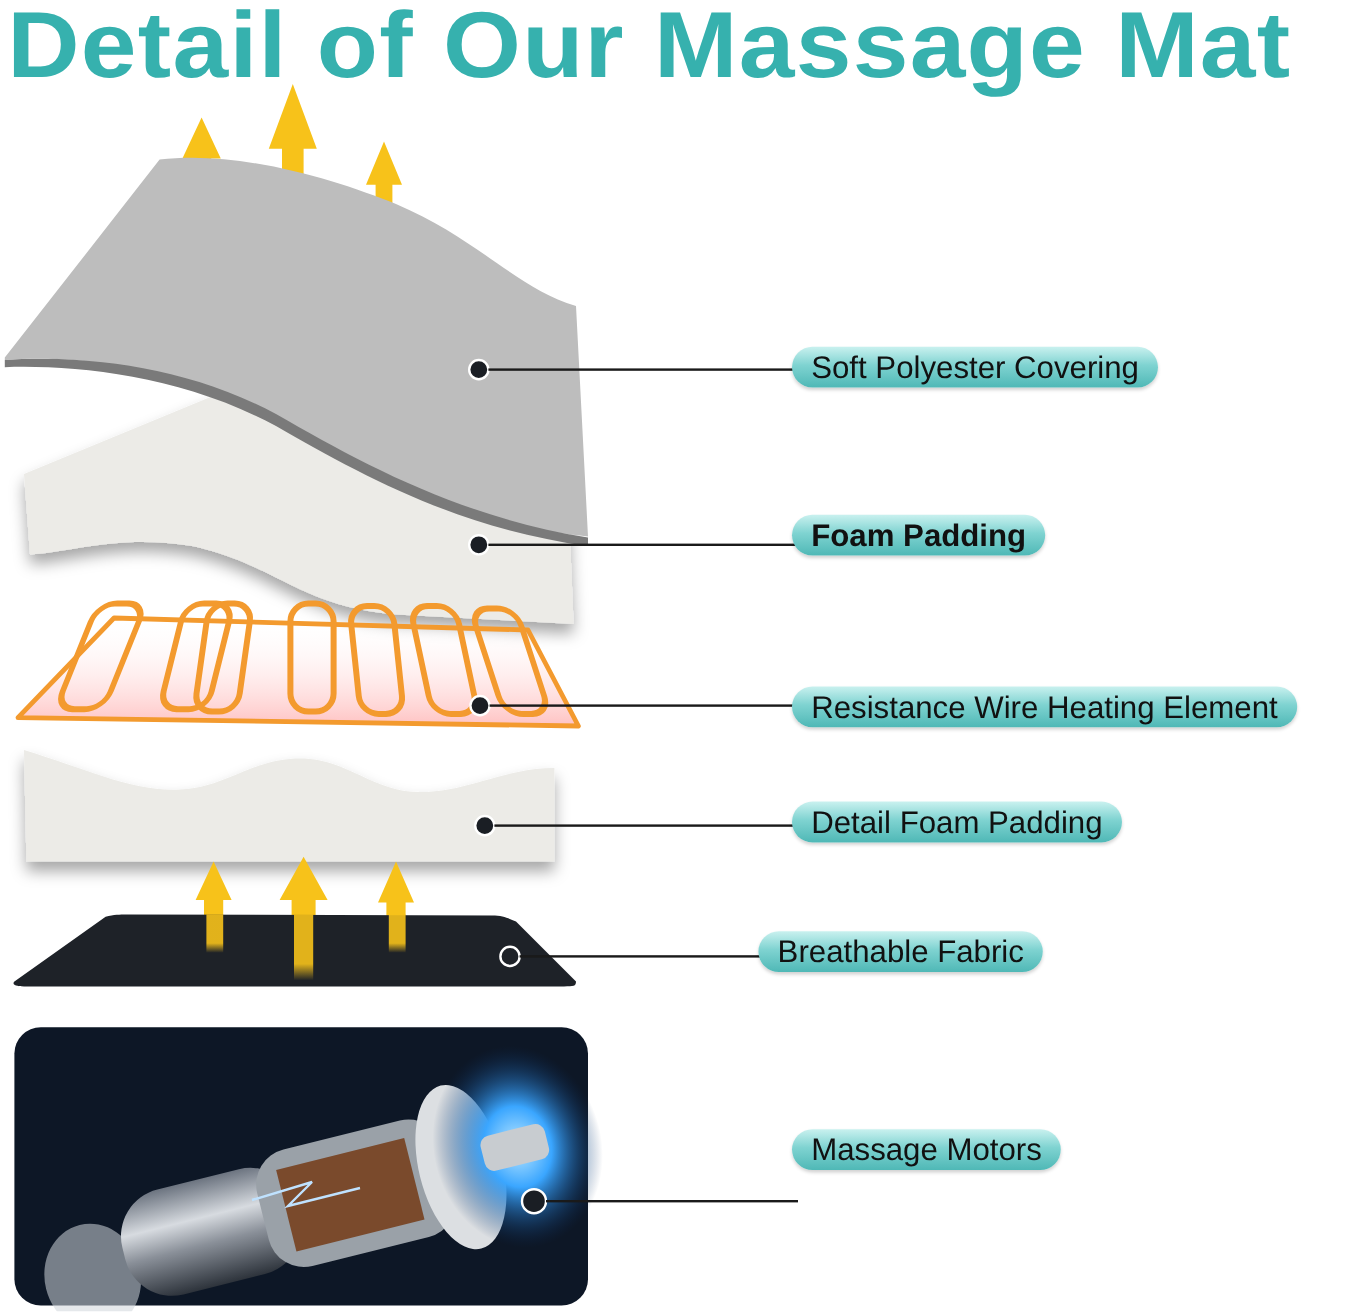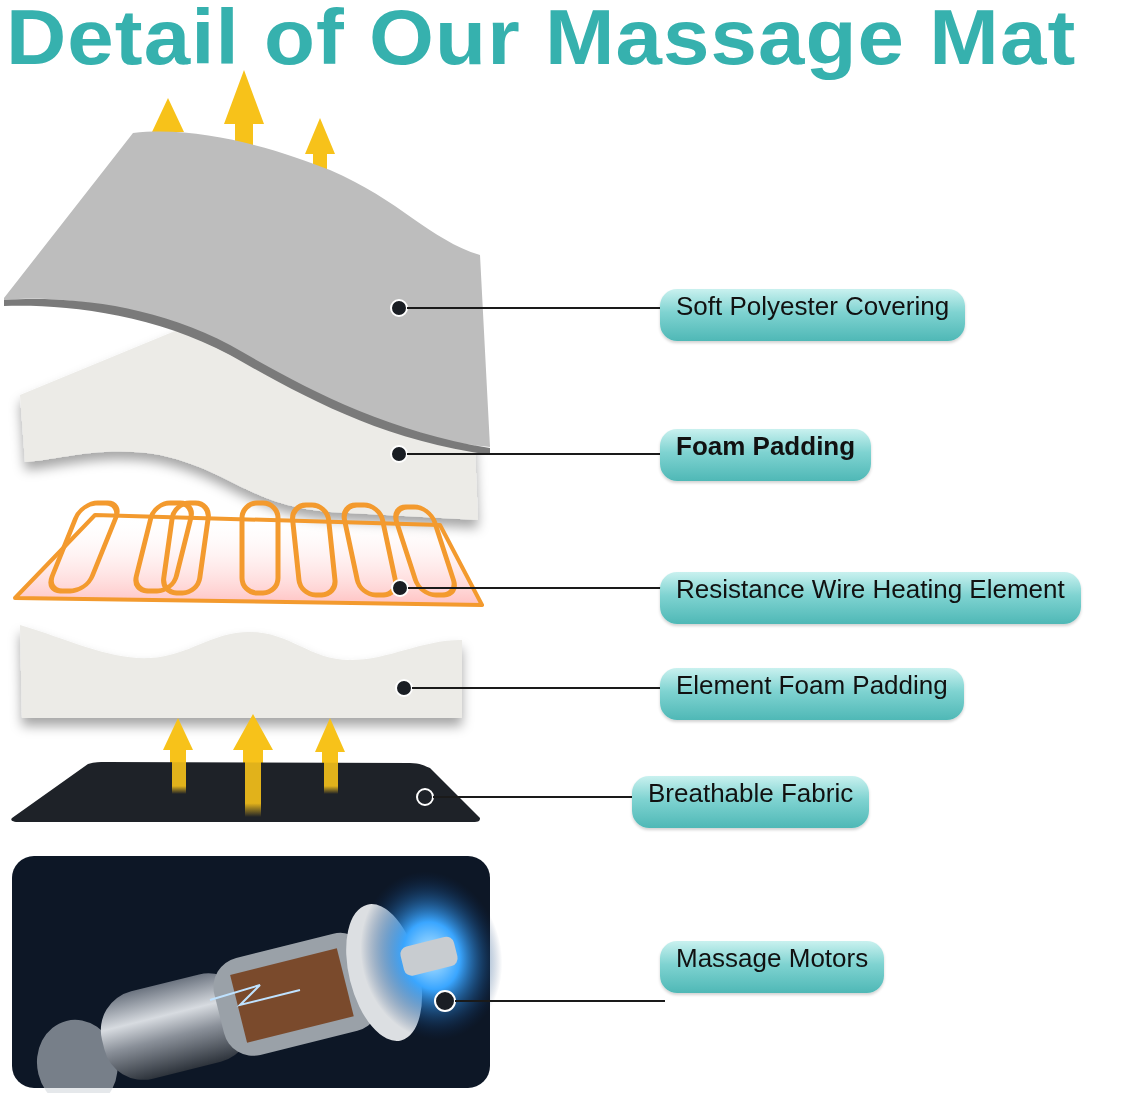--- a/index.html
+++ b/index.html
@@ -4,21 +4,21 @@
 <style>
   html, body { margin:0; padding:0; background:#ffffff; }
   body { width:1138px; height:1093px; position:relative; overflow:hidden; font-family:"Liberation Sans", sans-serif; }
   .title {
     position:absolute; left:6px; top:-8px; font-family:"Liberation Sans", sans-serif; font-weight:bold;
     font-size:78px; letter-spacing:1px; color:#36b1ae; white-space:nowrap; transform:scaleX(1.07); transform-origin:left top;
   }
   svg.art { position:absolute; left:0; top:0; }
   .leader { position:absolute; height:2px; background:#1a1a1a; }
   .pill {
-    position:absolute; height:52px; border-radius:17px;
+    position:absolute; height:34px; border-radius:17px;
     background:linear-gradient(to bottom, #c9f1ef 0%, #7fd3d1 45%, #4fb8b6 100%);
     box-shadow:0 2px 3px rgba(0,0,0,0.18);
     font-family:"Liberation Sans", sans-serif; font-size:26px; color:#111;
     line-height:34px; padding:0 16px; white-space:nowrap;
   }
 </style>
 </head>
 <body>
 
 <div class="title">Detail of Our Massage Mat</div>
@@ -117,15 +117,15 @@
 <div class="leader" style="left:407px; top:307px; width:258px;"></div>
 <div class="leader" style="left:407px; top:453px; width:258px;"></div>
 <div class="leader" style="left:408px; top:587px; width:257px;"></div>
 <div class="leader" style="left:412px; top:687px; width:253px;"></div>
 <div class="leader" style="left:433px; top:796px; width:232px;"></div>
 <div class="leader" style="left:455px; top:1000px; width:210px;"></div>
 
 <div class="pill" style="left:660px; top:289px;">Soft Polyester Covering</div>
 <div class="pill" style="left:660px; top:429px;font-weight:bold;">Foam Padding</div>
 <div class="pill" style="left:660px; top:572px;">Resistance Wire Heating Element</div>
-<div class="pill" style="left:660px; top:668px;">Element Foam Padding</div>
+<div class="pill" style="left:660px; top:668px;">Detail Foam Padding</div>
 <div class="pill" style="left:632px; top:776px;">Breathable Fabric</div>
 <div class="pill" style="left:660px; top:941px;">Massage Motors</div>
 
 </body></html>

